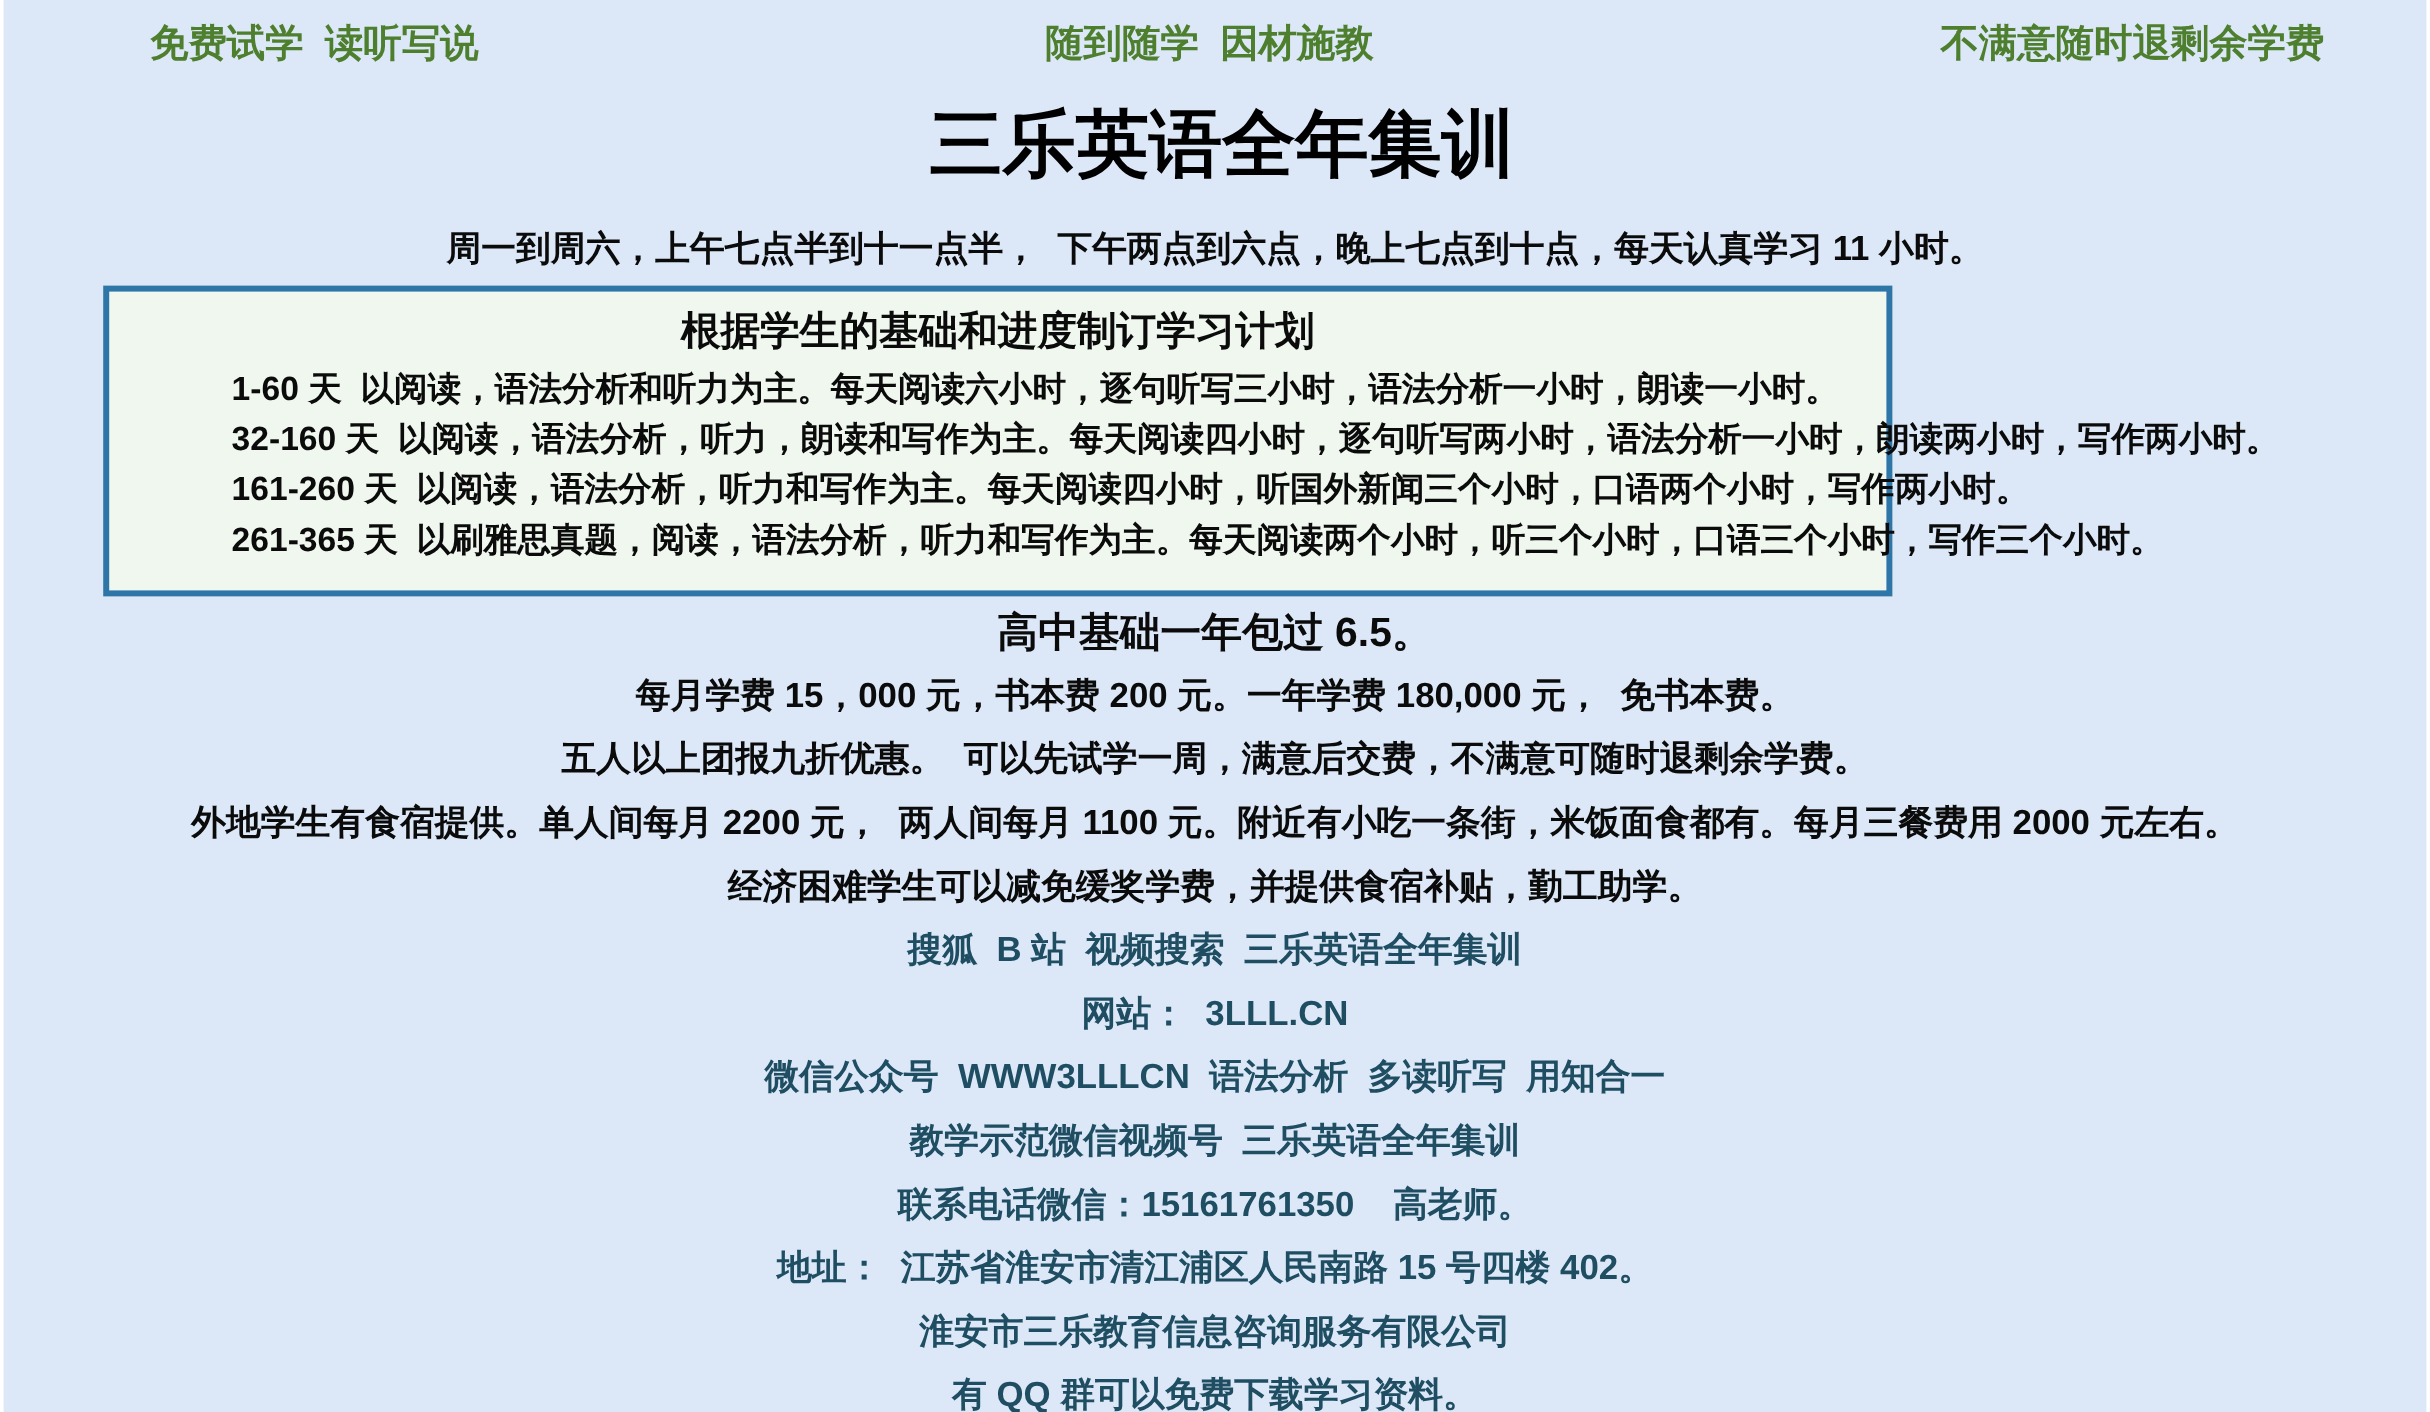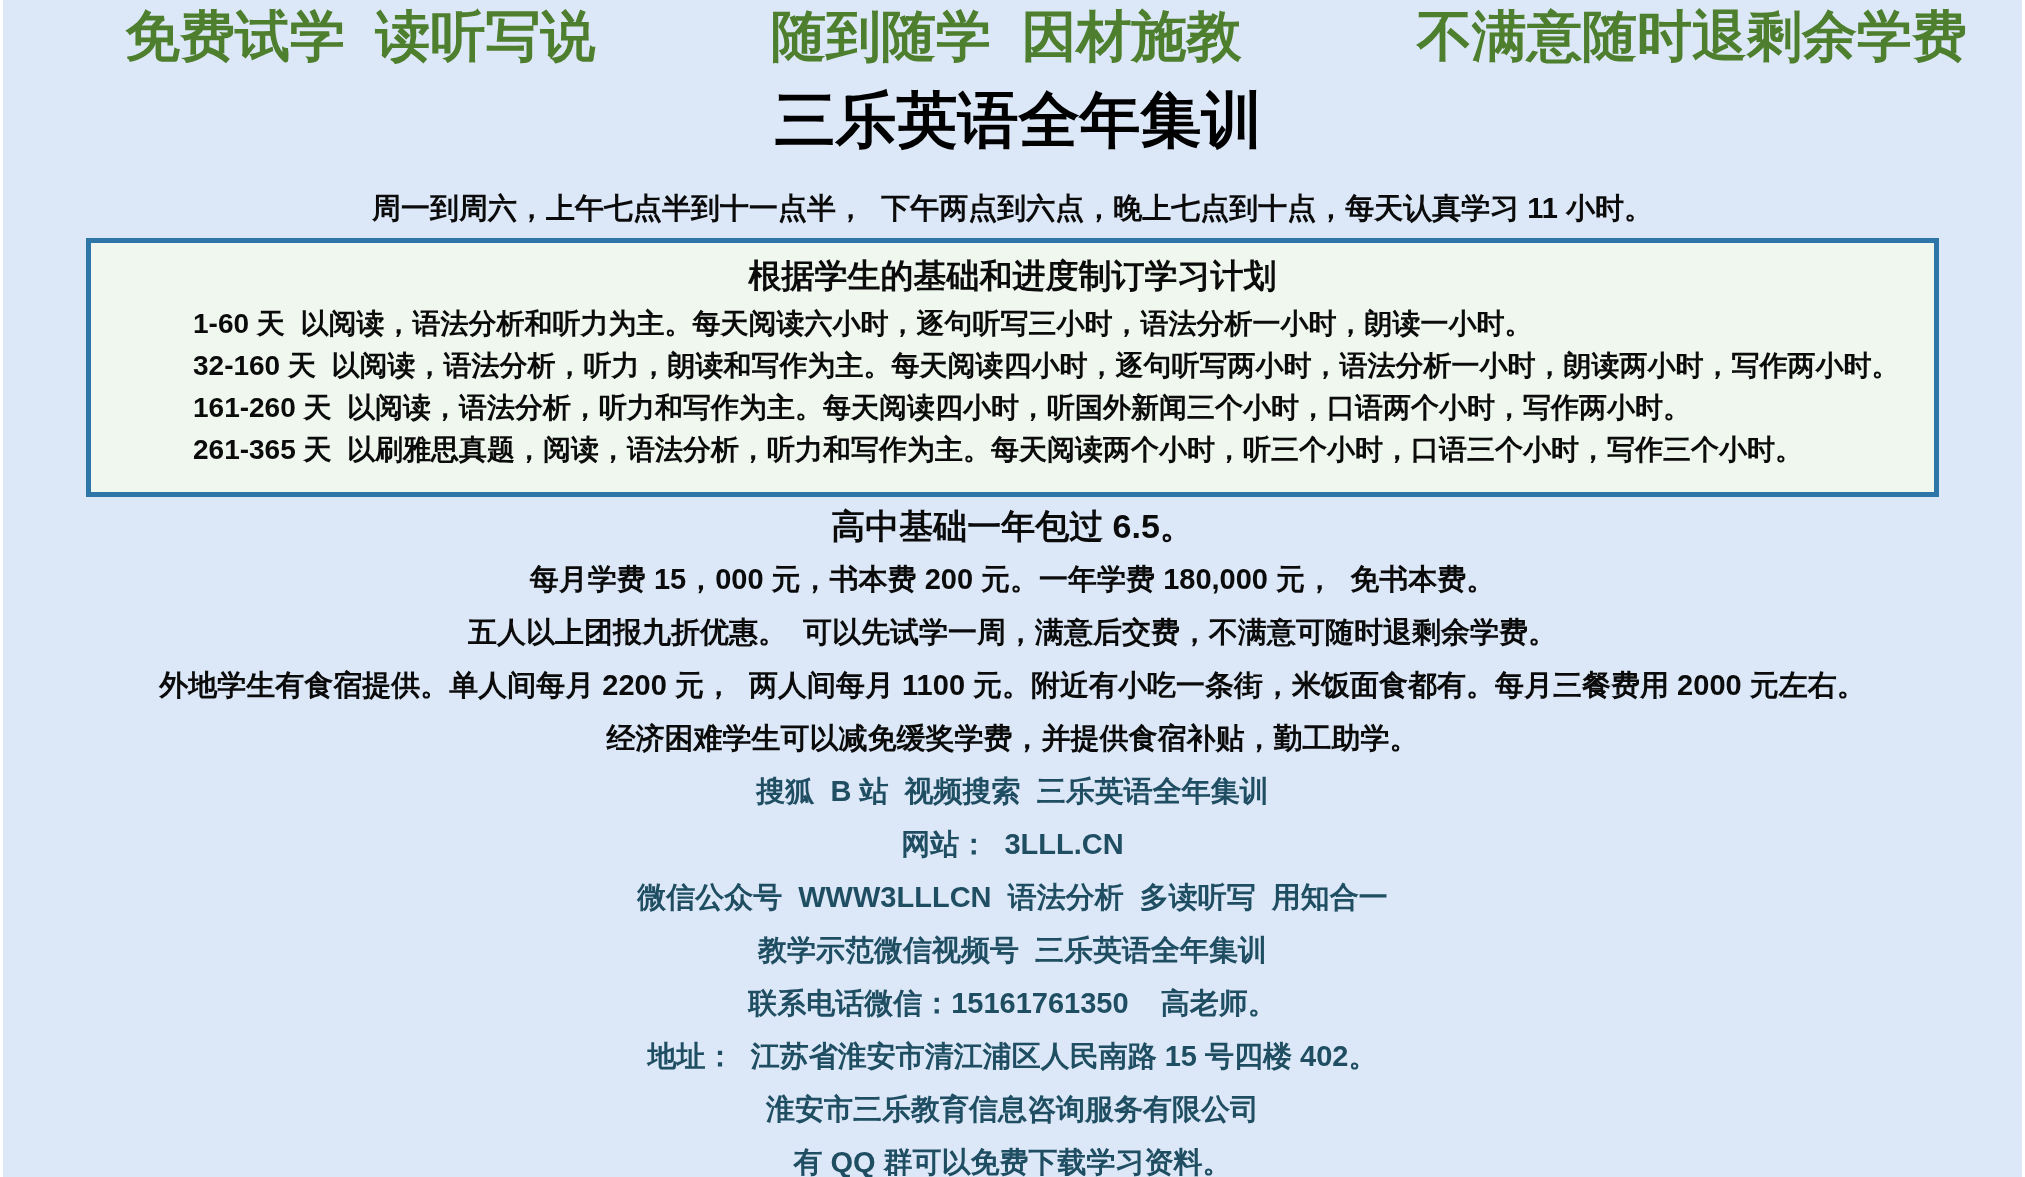--- a/index.html
+++ b/index.html
@@ -13,26 +13,26 @@
     height: 1177px;
     box-sizing: border-box;
     background: var(--bg, #dce8f7);
     border-left: 3px solid #ffffff;
     border-right: 3px solid #ffffff;
     overflow: hidden;
   }
   .slogans {
     position: absolute;
     top: 10px; left: 0; right: 0;
-    padding-left: 122px; padding-right: 55px;
+    padding-left: 122px; padding-right: 85px;
     display: flex;
     justify-content: space-between;
     align-items: flex-start;
     color: var(--green, #4e7f2e);
-    font-size: 55px;
+    font-size: 32px;
     line-height: 52px;
     white-space: pre;
   }
   .main-title {
     position: absolute;
     top: 80px; left: 0; right: 0;
     text-align: center;
     color: #000000;
     font-size: 61px;
     line-height: 80px;
@@ -44,21 +44,21 @@
     top: 186px; left: 0; right: 0;
     text-align: center;
     color: #0b0b0b;
     font-size: 29px;
     line-height: 44px;
     white-space: pre;
   }
   .plan-box {
     position: absolute;
     left: 83px; top: 238px;
-    width: 1853px; height: 259px;
+    width: 1491px; height: 259px;
     box-sizing: border-box;
     background: var(--box-bg, #eff7ef);
     border: 5px solid var(--box-border, #2e76a8);
   }
   .plan-title {
     padding-top: 12px;
     text-align: center;
     color: #0b0b0b;
     font-size: 33px;
     line-height: 42px;

